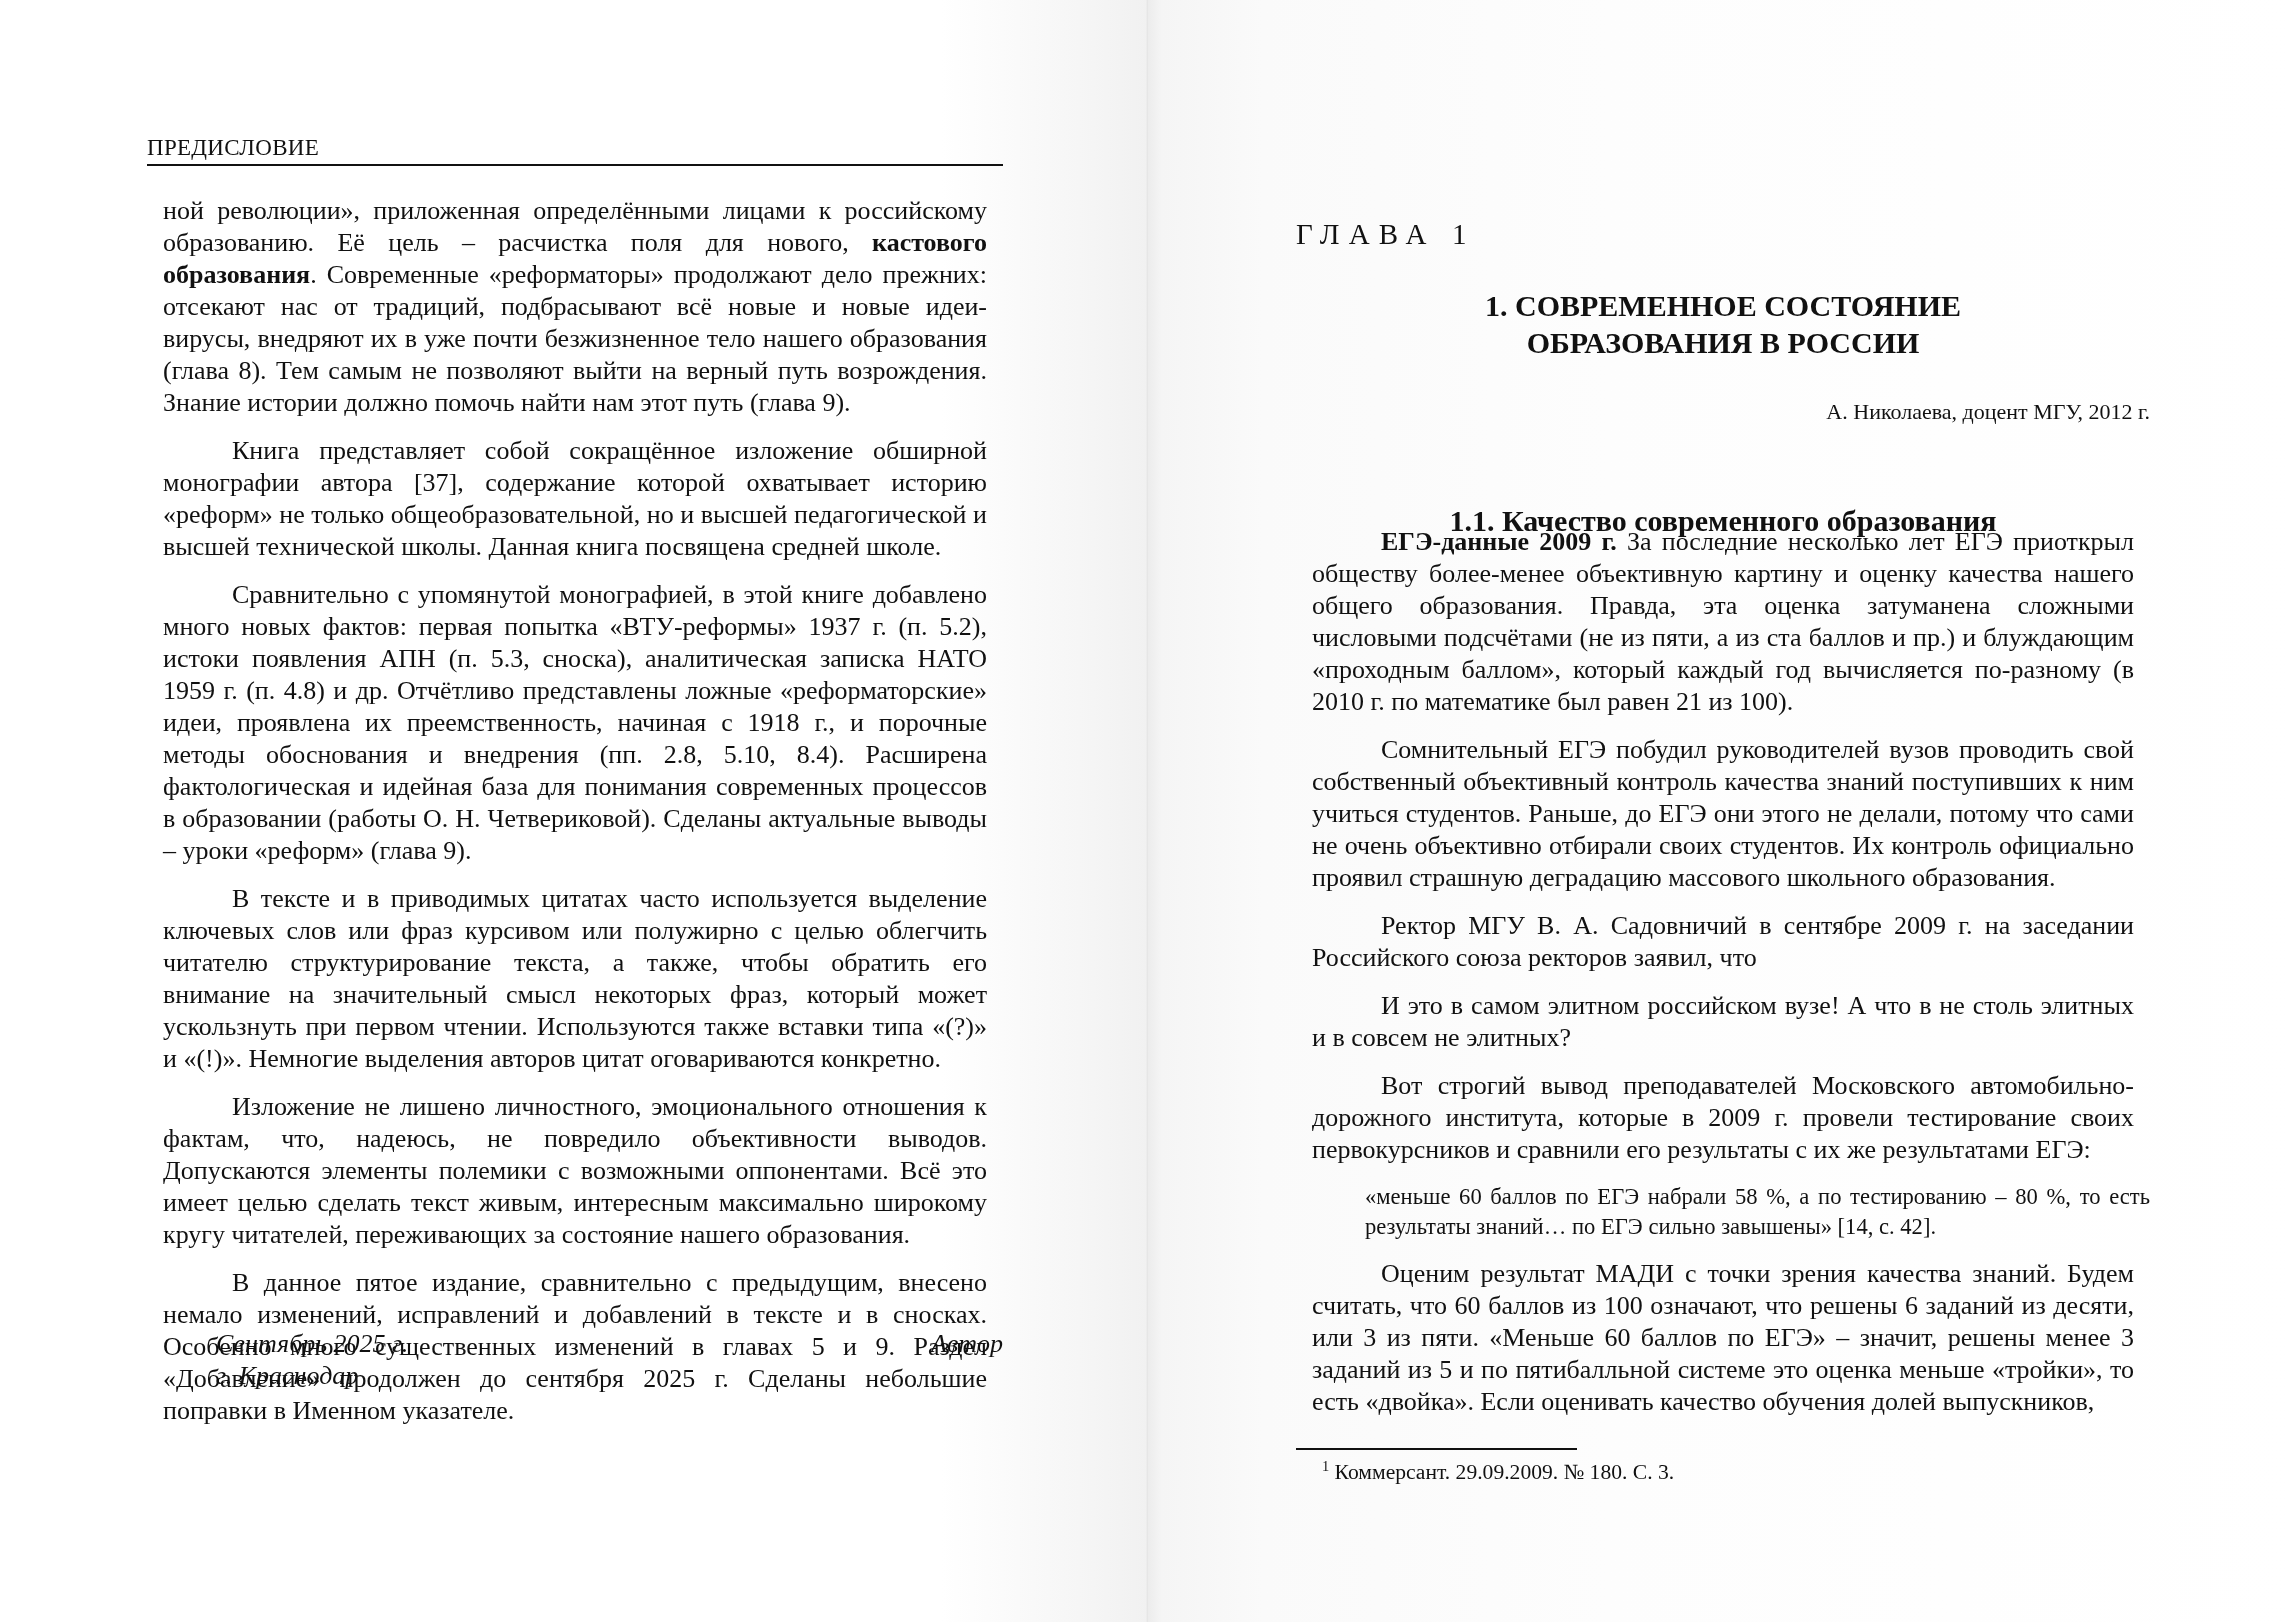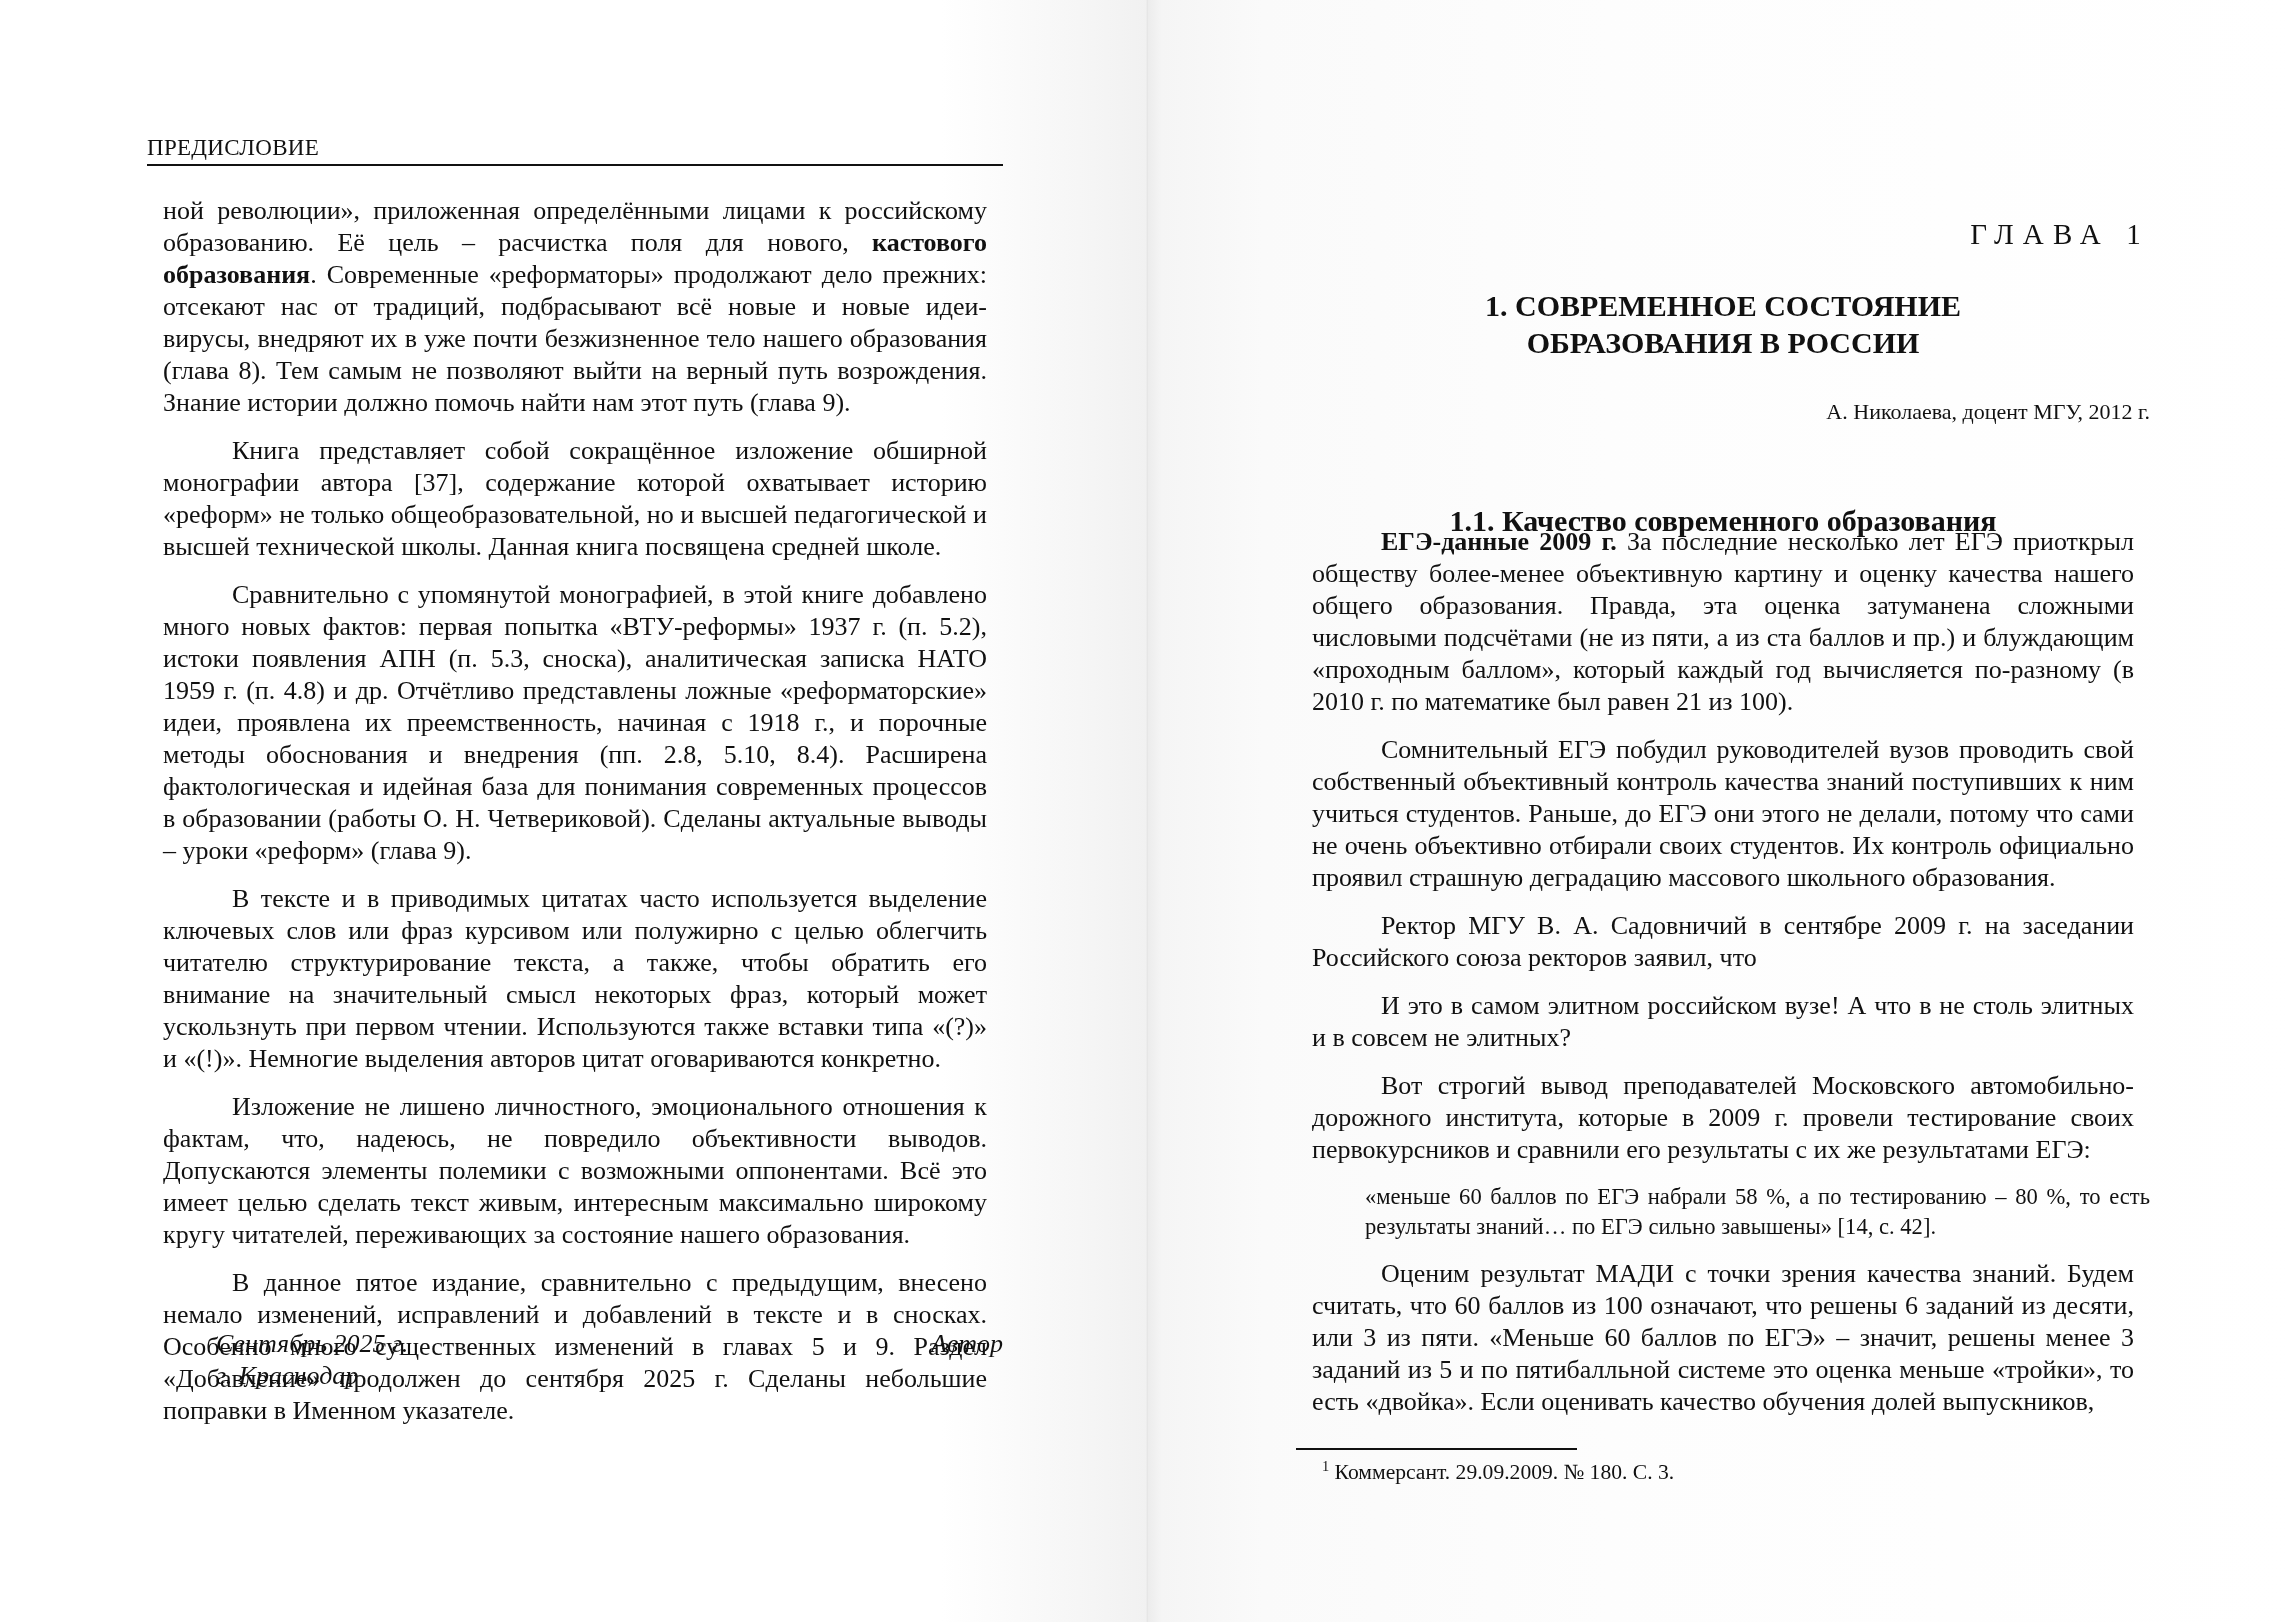--- a/index.html
+++ b/index.html
@@ -41,21 +41,21 @@
   b, .bold { font-weight:bold; }
 
   .signature {
     position:absolute; left:216px; top:1328px; width:787px;
     font-size:26px; line-height:32px; font-style:italic;
   }
   .signature .row { display:flex; justify-content:space-between; }
 
   
   .chapter-label {
-    position:absolute; left:1296px; width:854px; top:216px; text-align:right;
+    position:absolute; left:1296px; width:854px; top:216px; text-align:left;
     font-size:29px; letter-spacing:9.2px; line-height:37px;
   }
   .chapter-title {
     position:absolute; left:1296px; width:854px; top:287px; text-align:center;
     font-size:30px; font-weight:bold; line-height:37px;
   }
   .epigraph {
     position:absolute; left:1296px; width:854px; top:398px; text-align:right;
     font-size:22px; line-height:27.5px;
   }

